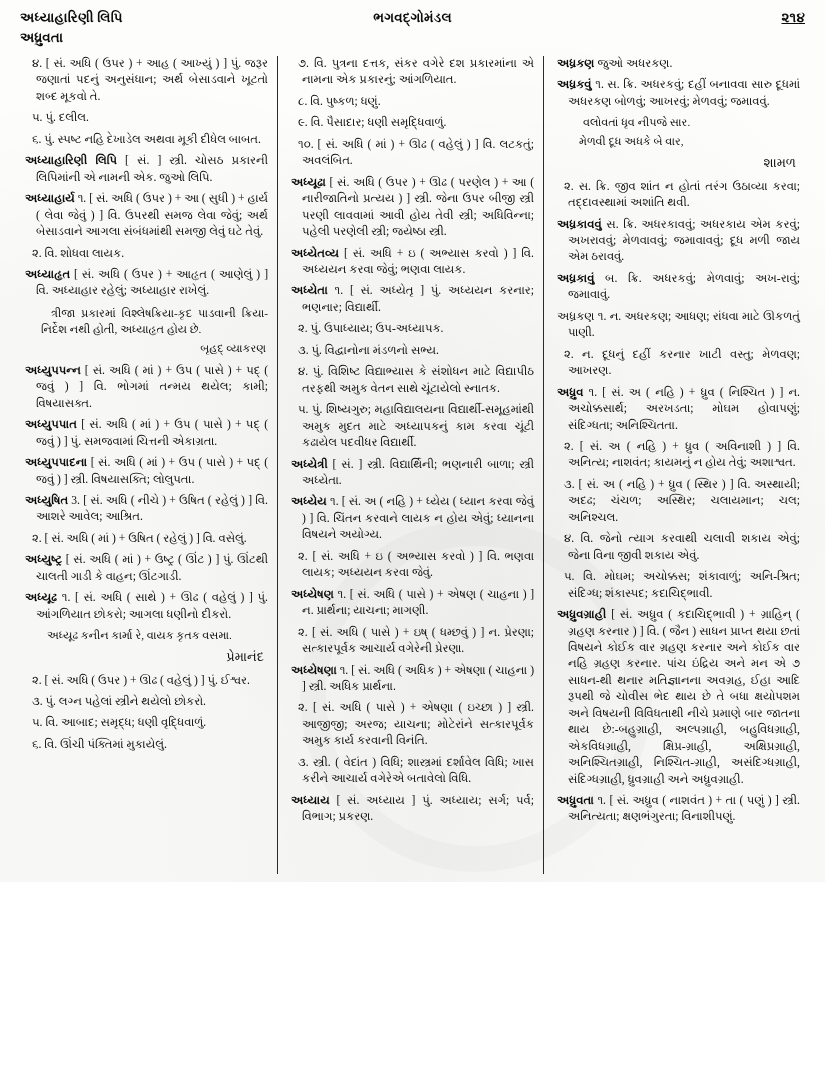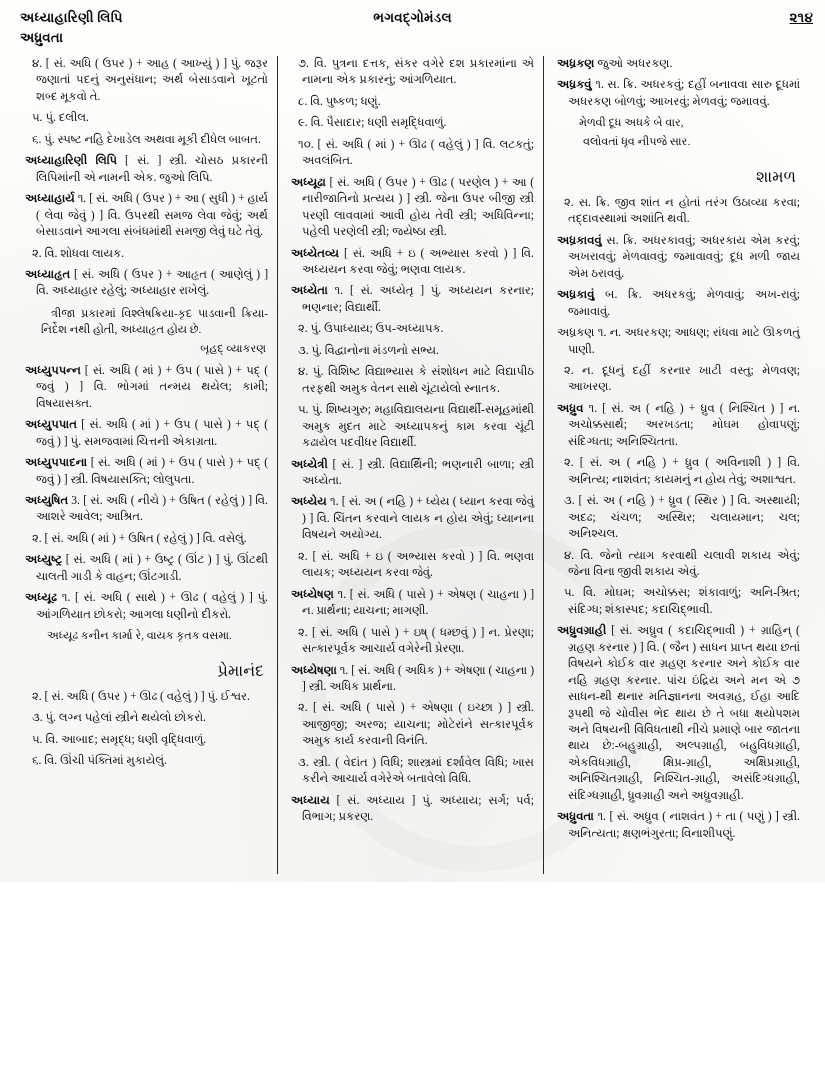--- a/index.html
+++ b/index.html
@@ -48,21 +48,21 @@
   .rh-left, .rh-center, .rh-right {
     position: absolute;
     font-weight: bold;
     font-size: 13.5px;
     letter-spacing: .2px;
     white-space: nowrap;
   }
   .rh-left  { left: 20px;  top: 2px; }
   .rh-left2 { position:absolute; left: 20px; top: 22px; font-weight: bold; font-size: 13.5px; }
   .rh-center{ left: 0; right: 0; top: 2px; text-align: center; }
-  .rh-right { right: 12px; top: 2px; text-decoration: underline; }
+  .rh-right { right: 20px; top: 2px; text-decoration: underline; }
 
   
   #cols {
     position: absolute;
     left: 16px;
     right: 16px;
     top: 56px;
     bottom: 8px;
     display: flex;
     gap: 4px;
@@ -91,23 +91,23 @@
     text-indent: -4px;
   }
   .quote {
     margin: 0 0 3px 0;
     padding-left: 22px;
     text-indent: 0;
     font-size: 11.2px;
   }
   .quote.second { padding-left: 26px; }
   .attrib {
-    margin: 16px 0 6px 0;
+    margin: 4px 0 6px 0;
     text-align: right;
-    font-size: 16px;
+    font-size: 13px;
     padding-right: 4px;
   }
   .src {
     margin: -2px 0 6px 0;
     text-align: right;
     font-size: 11.2px;
     padding-right: 2px;
   }
   .note {
     margin: 0 0 6px 0;
@@ -175,22 +175,22 @@
         <p class="entry"><span class="hw">અધ્યેષણ</span><span class="run"> ૧. [ સં. અધિ ( પાસે ) + એષણ ( ચાહના ) ] ન. પ્રાર્થના; યાચના; માગણી.</span></p>
         <p class="sense">૨. [ સં. અધિ ( પાસે ) + ઇષ્ ( ધમ્છવું ) ] ન. પ્રેરણા; સત્કારપૂર્વક આચાર્ય વગેરેની પ્રેરણા.</p>
         <p class="entry"><span class="hw">અધ્યેષણા</span><span class="run"> ૧. [ સં. અધિ ( અધિક ) + એષણા ( ચાહના ) ] સ્ત્રી. અધિક પ્રાર્થના.</span></p>
         <p class="sense">૨. [ સં. અધિ ( પાસે ) + એષણા ( ઇચ્છા ) ] સ્ત્રી. આજીજી; અરજ; યાચના; મોટેરાંને સત્કારપૂર્વક અમુક કાર્ય કરવાની વિનંતિ.</p>
         <p class="sense">૩. સ્ત્રી. ( વેદાંત ) વિધિ; શાસ્ત્રમાં દર્શાવેલ વિધિ; ખાસ કરીને આચાર્ય વગેરેએ બતાવેલો વિધિ.</p>
         <p class="entry"><span class="hw">અધ્યાય</span><span class="run"> [ સં. અધ્યાય ] પું. અધ્યાય; સર્ગ; પર્વ; વિભાગ; પ્રકરણ.</span></p>
       </div>
     <div class="col c3" id="col3">
         <p class="entry"><span class="hw">અધ્રકણ</span><span class="run"> જુઓ અધરકણ.</span></p>
         <p class="entry"><span class="hw">અધ્રકવું</span><span class="run"> ૧. સ. ક્રિ. અધરકવું; દહીં બનાવવા સારુ દૂધમાં અધરકણ બોળવું; આખરવું; મેળવવું; જમાવવું.</span></p>
+        <p class="quote second">વલોવતાં ધૃવ નીપજે સાર.</p>
         <p class="quote">મેળવી દૂધ અધકે બે વાર,</p>
-        <p class="quote second">વલોવતાં ધૃવ નીપજે સાર.</p>
         <p class="attrib">શામળ</p>
         <p class="sense">૨. સ. ક્રિ. જીવ શાંત ન હોતાં તરંગ ઉઠાવ્યા કરવા; તદ્દાવસ્થામાં અશાંતિ થવી.</p>
         <p class="entry"><span class="hw">અધ્રકાવવું</span><span class="run"> સ. ક્રિ. અધરકાવવું; અધરકાય એમ કરવું; અખરાવવું; મેળવાવવું; જમાવાવવું; દૂધ મળી જાય એમ ઠરાવવું.</span></p>
         <p class="entry"><span class="hw">અધ્રકાવું</span><span class="run"> બ. ક્રિ. અધરકવું; મેળવાવું; અખ-રાવું; જમાવાવું.</span></p>
         <p class="entry">અધ્રકણ ૧. ન. અધરકણ; આધણ; રાંધવા માટે ઊકળતું પાણી.</p>
         <p class="sense">૨. ન. દૂધનું દહીં કરનાર ખાટી વસ્તુ; મેળવણ; આખરણ.</p>
         <p class="entry"><span class="hw">અધ્રુવ</span><span class="run"> ૧. [ સં. અ ( નહિ ) + ધ્રુવ ( નિશ્ચિત ) ] ન. અચોક્કસાર્થ; અરખડતા; મોઘમ હોવાપણું; સંદિગ્ધતા; અનિશ્ચિતતા.</span></p>
         <p class="sense">૨. [ સં. અ ( નહિ ) + ધ્રુવ ( અવિનાશી ) ] વિ. અનિત્ય; નાશવંત; કાયમનું ન હોય તેવું; અશાશ્વત.</p>
         <p class="sense">૩. [ સં. અ ( નહિ ) + ધ્રુવ ( સ્થિર ) ] વિ. અસ્થાયી; અદઢ; ચંચળ; અસ્થિર; ચલાયમાન; ચલ; અનિશ્ચલ.</p>
         <p class="sense">૪. વિ. જેનો ત્યાગ કરવાથી ચલાવી શકાય એવું; જેના વિના જીવી શકાય એવું.</p>

